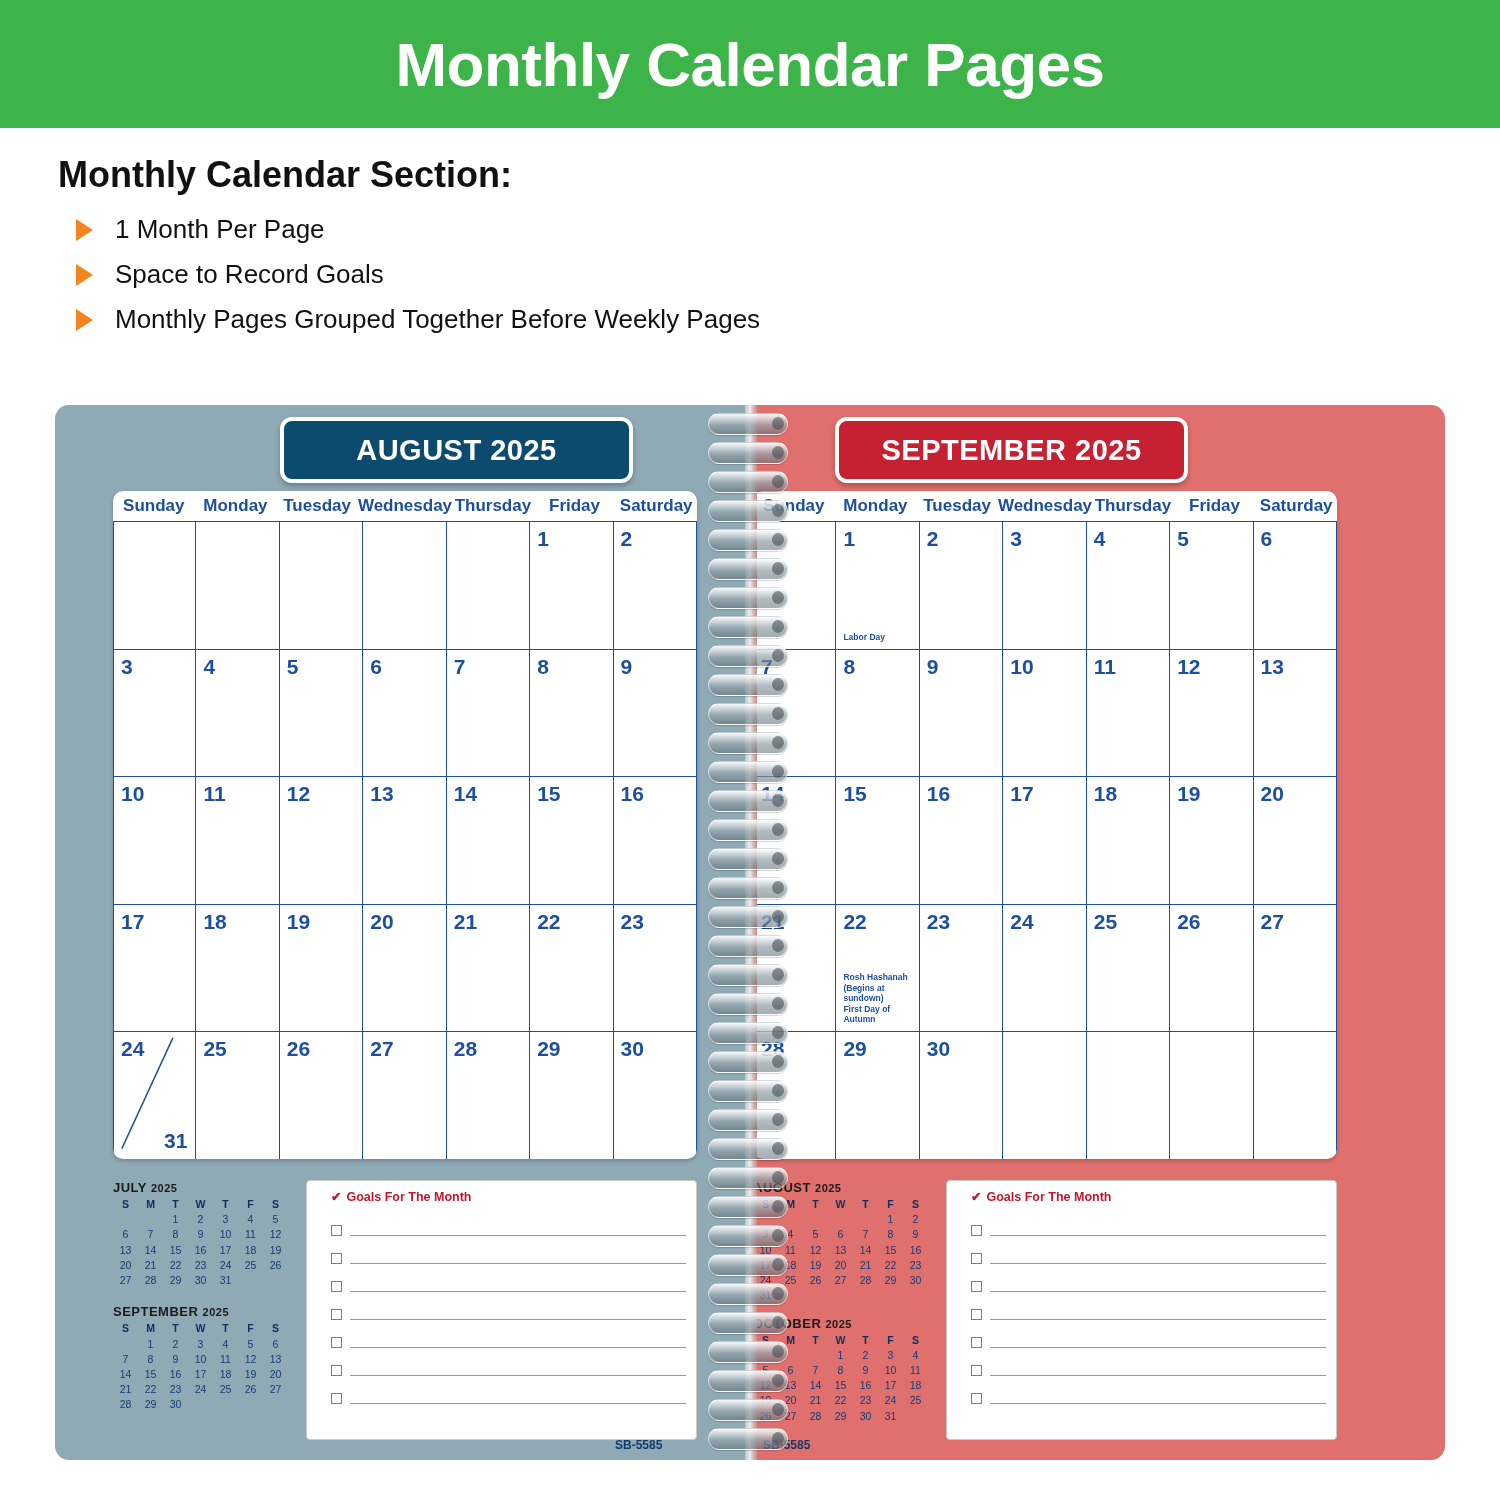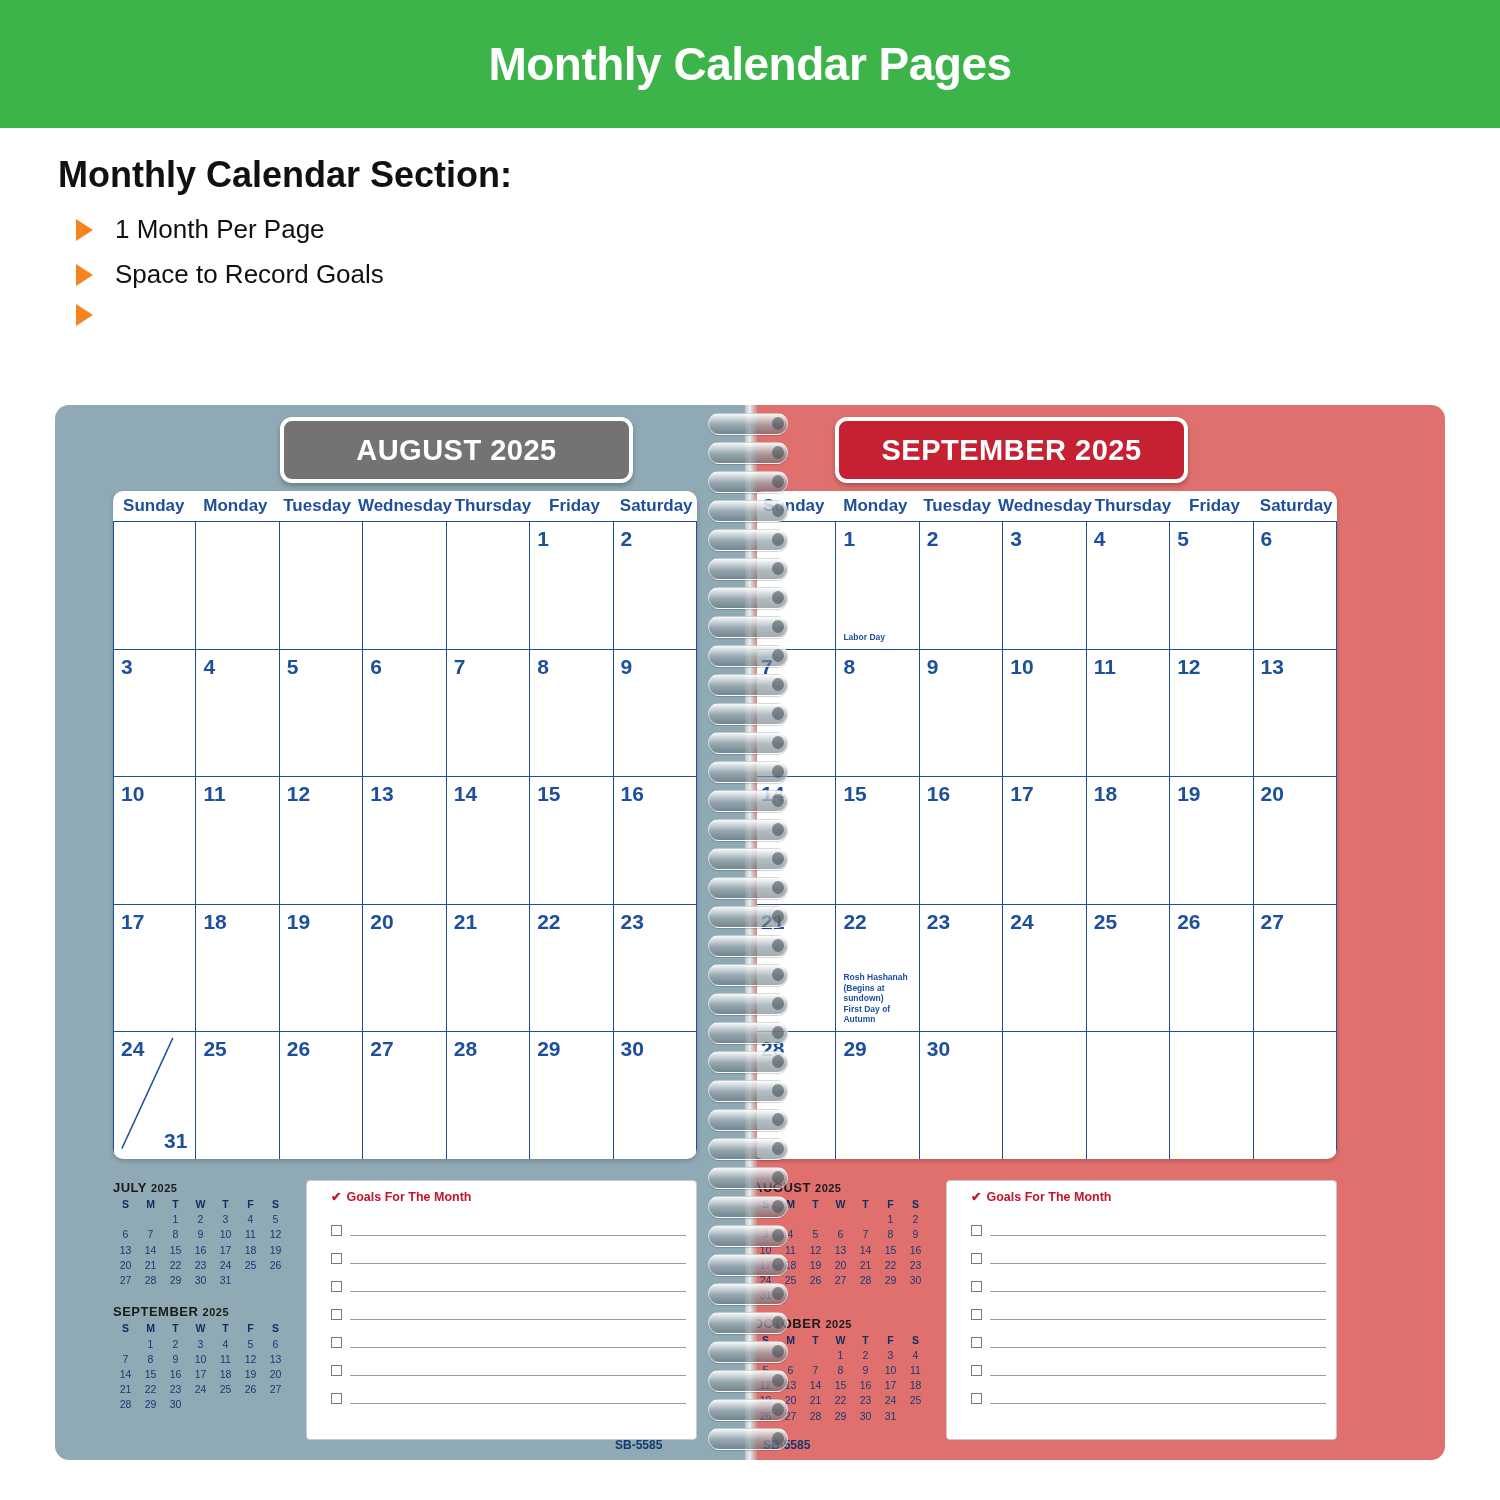--- a/index.html
+++ b/index.html
@@ -1,21 +1,21 @@
 <!DOCTYPE html>
 <html><head>
 <meta charset="utf-8">
 <style>
   html,body{margin:0;padding:0;}
   body{width:1500px;height:1500px;background:#ffffff;font-family:"Liberation Sans",sans-serif;overflow:hidden;}
   .page{position:relative;width:1500px;height:1500px;}
 
   
   .banner{height:128px;background:#3cb44a;display:flex;align-items:center;justify-content:center;}
-  .banner-title{color:#ffffff;font-size:46px;font-weight:bold;letter-spacing:-0.5px;}
+  .banner-title{color:#ffffff;font-size:62px;font-weight:bold;letter-spacing:-0.5px;}
 
   
   .features{padding:26px 0 0 58px;}
   .features h2{font-size:36px;font-weight:bold;margin:0 0 18px 0;color:#111;}
   .feat-row{display:flex;align-items:center;margin:0 0 14px 0;}
   .tri{width:0;height:0;border-left:17px solid #f5841f;border-top:11px solid transparent;border-bottom:11px solid transparent;margin:0 22px 0 18px;}
   .feat-text{font-size:26px;color:#111;}
 
   
   .spread{position:absolute;left:55px;top:405px;width:1390px;height:1055px;}
@@ -28,21 +28,21 @@
   .spiral .gutter{position:absolute;left:45px;top:0;width:12px;height:100%;background:linear-gradient(90deg,#b9c6cb,#e9eef0 40%,#d8b6b4 70%,#c98c8b);}
   .coil{position:absolute;left:8px;width:78px;height:20px;border-radius:12px;
         background:linear-gradient(180deg,rgba(255,255,255,.92),rgba(150,165,172,.75) 55%,rgba(90,105,112,.55));
         border:1px solid rgba(255,255,255,.55);box-shadow:0 1px 1px rgba(0,0,0,.18);}
   .coil:after{content:"";position:absolute;right:3px;top:3px;width:12px;height:13px;border-radius:50%;background:rgba(60,70,76,.55);}
 
   
   .month-tab{position:absolute;top:12px;height:58px;border-radius:12px;display:flex;align-items:center;justify-content:center;
              box-shadow:0 3px 5px rgba(0,0,0,.25);}
   .month-tab span{color:#fff;font-size:29px;font-weight:bold;letter-spacing:.5px;}
-  .tab-left{left:225px;width:345px;background:#737373;border:4px solid #fff;}
+  .tab-left{left:225px;width:345px;background:#0c4a6e;border:4px solid #fff;}
   .tab-right{left:90px;width:345px;background:#c62033;border:4px solid #fff;}
 
   
   .cal-card{position:absolute;background:#fff;border-radius:10px;box-shadow:0 2px 4px rgba(0,0,0,.2);overflow:hidden;}
   .cal-left{left:58px;top:86px;width:584px;height:668px;}
   .cal-right{left:8px;top:86px;width:584px;height:668px;}
   .dow{display:grid;grid-template-columns:repeat(7,1fr);height:30px;}
   .dow div{display:flex;align-items:center;justify-content:center;font-size:17px;font-weight:bold;color:#1d4f9c;}
   .weeks{border-top:1.5px solid #1d4f9c;}
   .wrow{display:grid;grid-template-columns:repeat(7,1fr);height:127.5px;}
@@ -87,20 +87,21 @@
     <div class="feat-row">
       <div class="tri"></div>
       <div class="feat-text">1 Month Per Page</div>
     </div>
     <div class="feat-row">
       <div class="tri"></div>
       <div class="feat-text">Space to Record Goals</div>
     </div>
     <div class="feat-row">
       <div class="tri"></div>
+      <div class="feat-text">Monthly Pages Grouped Together Before Weekly Pages</div>
     </div>
   </div>
 
   <div class="spread">
 
     <div class="leaf leaf-left">
       <div class="month-tab tab-left">
         <span>AUGUST 2025</span>
       </div>
 

